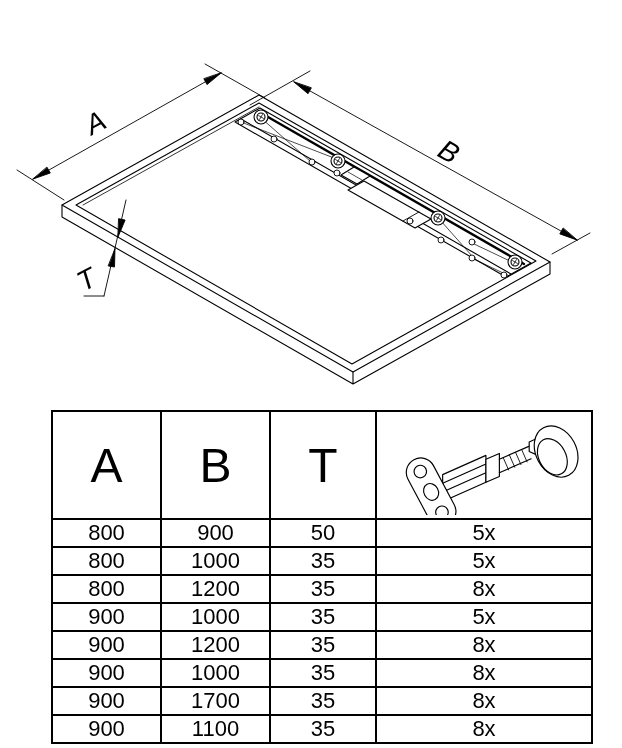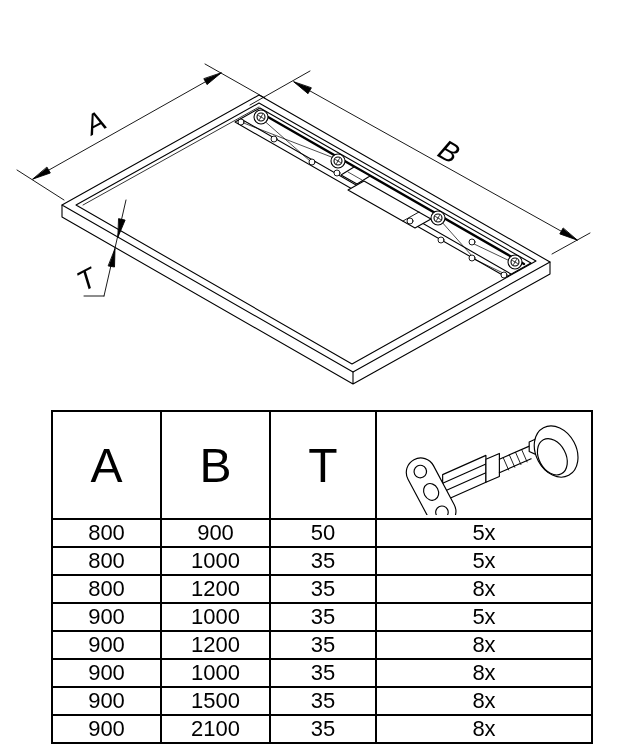--- a/index.html
+++ b/index.html
@@ -175,24 +175,24 @@
       <td>8x</td>
     </tr>
     <tr>
       <td>900</td>
       <td>1000</td>
       <td>35</td>
       <td>8x</td>
     </tr>
     <tr>
       <td>900</td>
-      <td>1500</td>
+      <td>1700</td>
       <td>35</td>
       <td>8x</td>
     </tr>
     <tr>
       <td>900</td>
-      <td>2100</td>
+      <td>1100</td>
       <td>35</td>
       <td>8x</td>
     </tr>
   </tbody>
 </table>
 
 </body></html>

